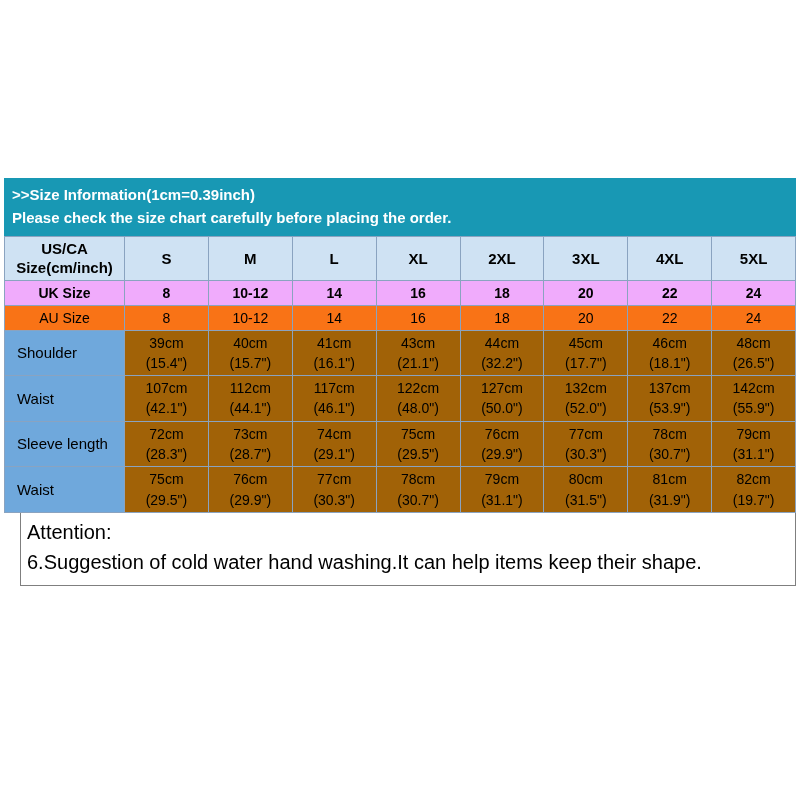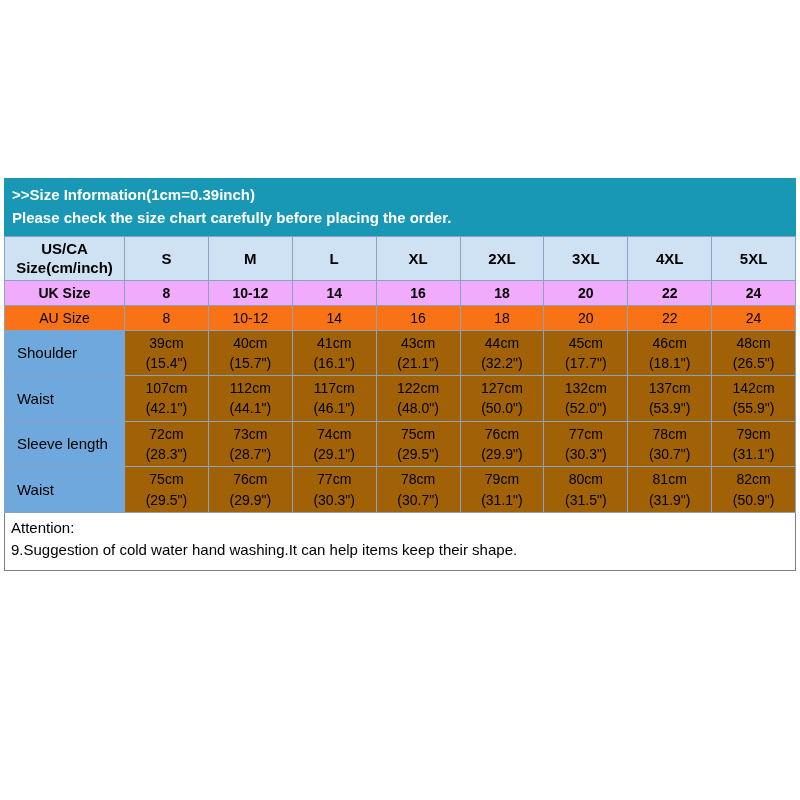--- a/index.html
+++ b/index.html
@@ -20,21 +20,21 @@
 
   tr.ukrow td { background:#f0abfc; font-weight:bold; height:20px; }
   tr.aurow td { background:#f97316; font-weight:normal; height:20px; }
 
   tr.mrow td.mlabel { background:#6fa8dc; text-align:left; padding-left:12px;
                       font-size:15px; font-weight:normal; }
   tr.mrow td.mcell { background:#a16207; white-space:pre-line; line-height:1.45;
                      height:40px; }
 
   .attention { border:1px solid #7f7f7f; border-top:none; padding:4px 10px 8px 6px;
-               font-size:15px; line-height:1.5; }
+               font-size:20px; line-height:1.5;margin-left:16px; }
 </style>
 </head>
 <body>
 
 <div class="sheet">
 
   <div class="banner">
     <div>&gt;&gt;Size Information(1cm=0.39inch)</div>
     <div>Please check the size chart carefully before placing the order.</div>
   </div>
@@ -154,23 +154,23 @@
 (30.3")</td>
       <td class="mcell">78cm
 (30.7")</td>
       <td class="mcell">79cm
 (31.1")</td>
       <td class="mcell">80cm
 (31.5")</td>
       <td class="mcell">81cm
 (31.9")</td>
       <td class="mcell">82cm
-(50.9")</td>
+(19.7")</td>
     </tr>
   </tbody>
     </table>
 
   <div class="attention">
     <div>Attention:</div>
-    <div>9.Suggestion of cold water hand washing.It can help items keep their shape.</div>
+    <div>6.Suggestion of cold water hand washing.It can help items keep their shape.</div>
   </div>
 
 </div>
 
 </body></html>

